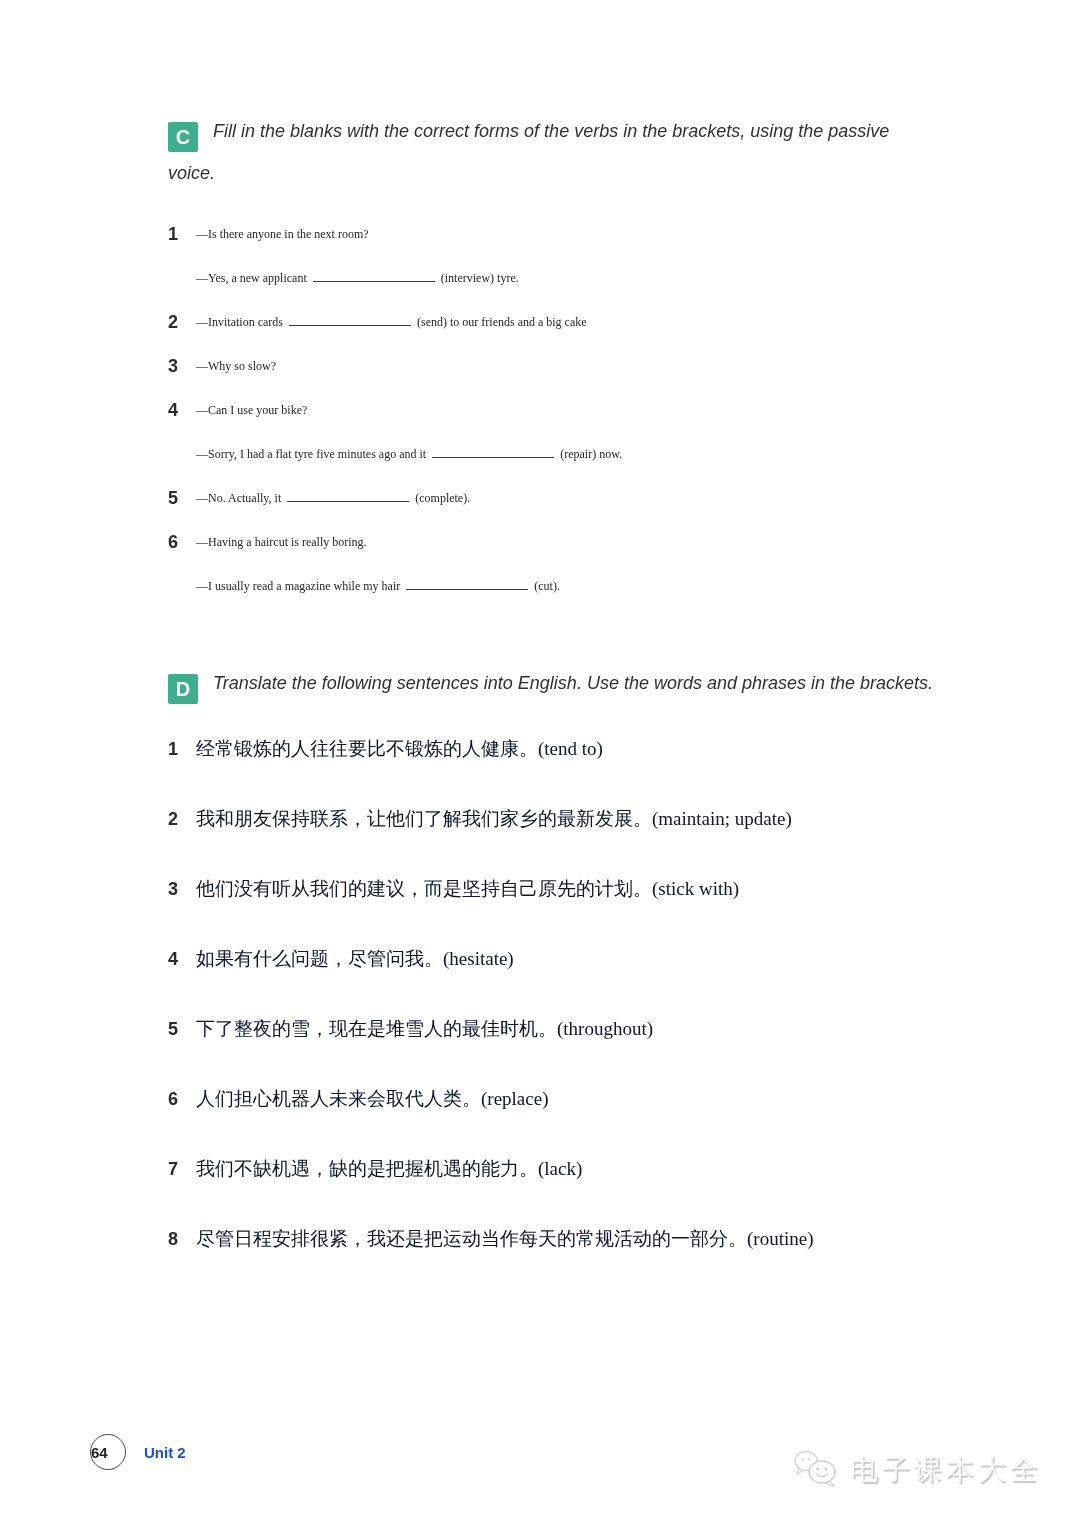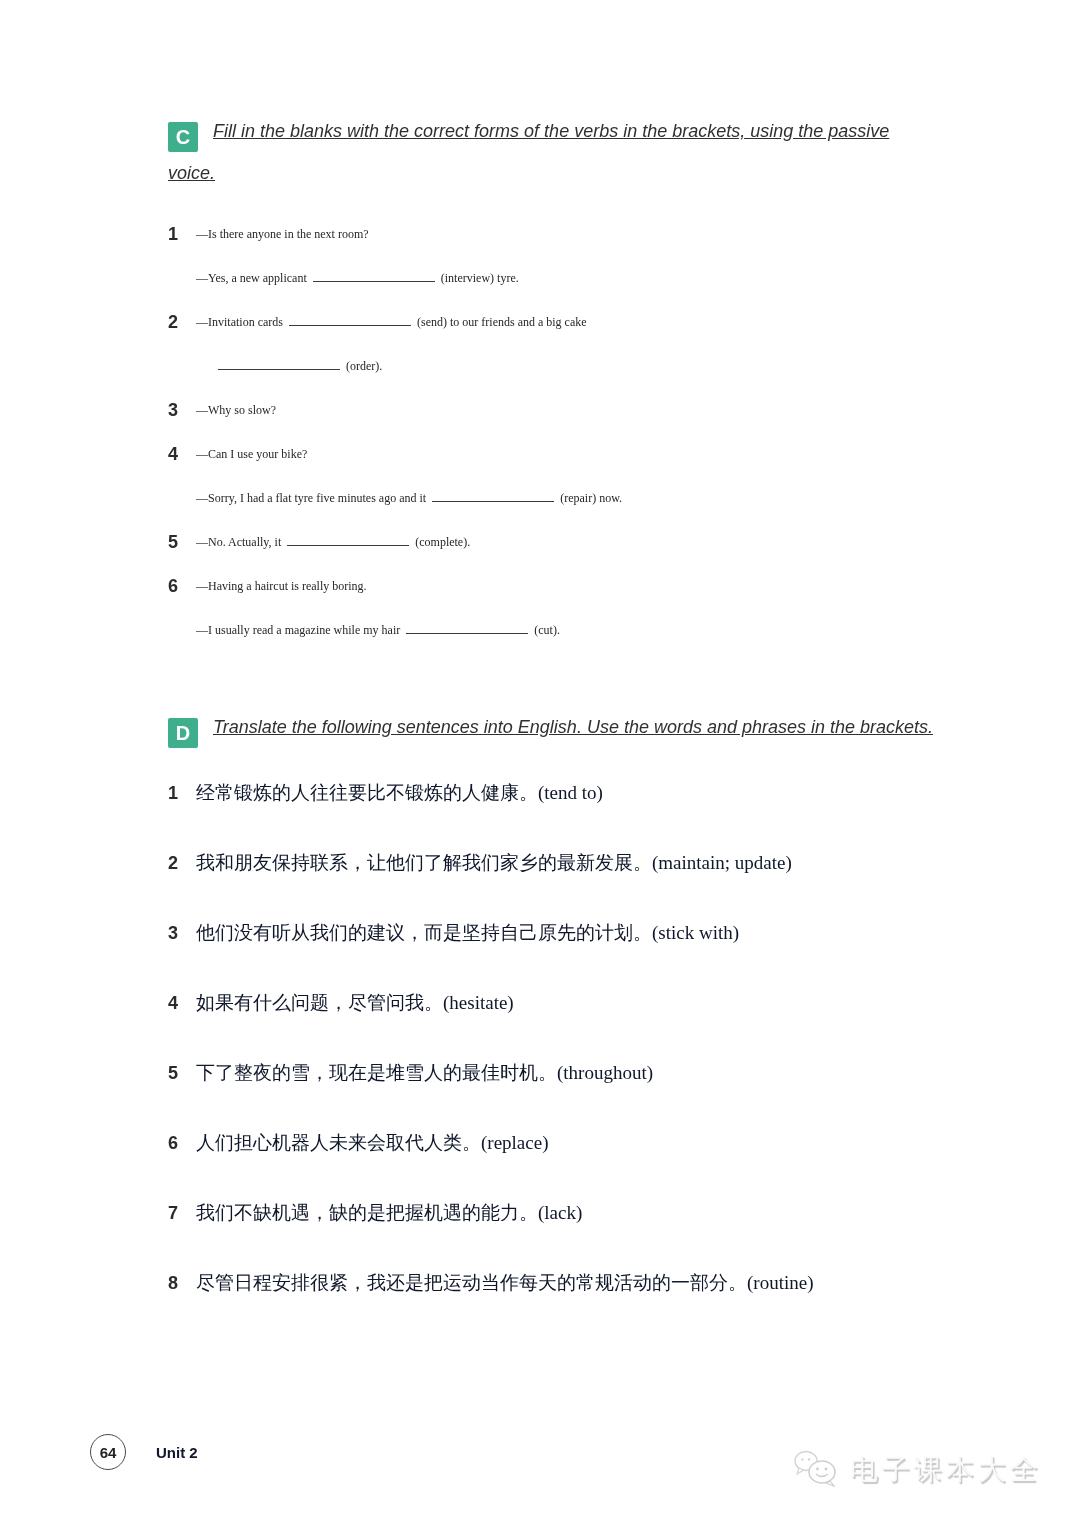--- a/index.html
+++ b/index.html
@@ -24,21 +24,20 @@
     font: bold 20px/30px "Liberation Sans", sans-serif;
     text-align: center;
     border-radius: 2px;
     margin-right: 15px;
     vertical-align: -7px;
   }
   .instr-line {
     font: italic 18px/42px "Liberation Sans", "DejaVu Sans", sans-serif;
     color: #303030;
     white-space: nowrap;
-    text-decoration: underline;
   }
 
   
   .c-list { margin-top: 18px; }
   .item { position: relative; padding-left: 28px; }
   .num {
     position: absolute; left: 0; top: 0;
     font: bold 18px/44px "Liberation Sans", "DejaVu Sans", sans-serif;
     color: #2b2b2b;
   }
@@ -69,28 +68,28 @@
 
   
   .footer {
     position: absolute; left: 90px; top: 1434px;
     display: flex; align-items: center;
   }
   .page-circle {
     width: 36px; height: 36px;
     border: 1.3px solid #4a4a4a;
     border-radius: 50%;
-    display: flex; align-items: center; justify-content: center;
+    display: flex; align-items: center; 
     font: 600 15px "Liberation Sans", "DejaVu Sans", sans-serif;
     color: #222;
   }
   .unit-label {
-    margin-left: 30px;
+    margin-left: 18px;
     font: 600 15px "Liberation Sans", "DejaVu Sans", sans-serif;
-    color: #0f172a;
+    color: #1d4ed8;
   }
 
   
   .watermark {
     position: absolute; right: 38px; top: 1448px;
     display: flex; align-items: center; gap: 10px;
   }
   .watermark-text {
     font-family: "Liberation Sans", "DejaVu Sans", sans-serif;
     font-size: 28px;
@@ -116,21 +115,20 @@
 
       <div class="item">
         <span class="num">1</span>
         <p class="line">—Is there anyone in the next room?</p>
         <p class="line"><span>—Yes, a new applicant</span><span class="blank"></span><span>(interview) tyre.</span></p>
       </div>
 
       <div class="item">
         <span class="num">2</span>
         <p class="line"><span>—Invitation cards</span><span class="blank"></span><span>(send) to our friends and a big cake</span></p>
-        <p class="line indent"><span class="blank"></span><span>(order).</span></p>
       </div>
 
       <div class="item">
         <span class="num">3</span>
         <p class="line">—Why so slow?</p>
       </div>
 
       <div class="item">
         <span class="num">4</span>
         <p class="line">—Can I use your bike?</p>

